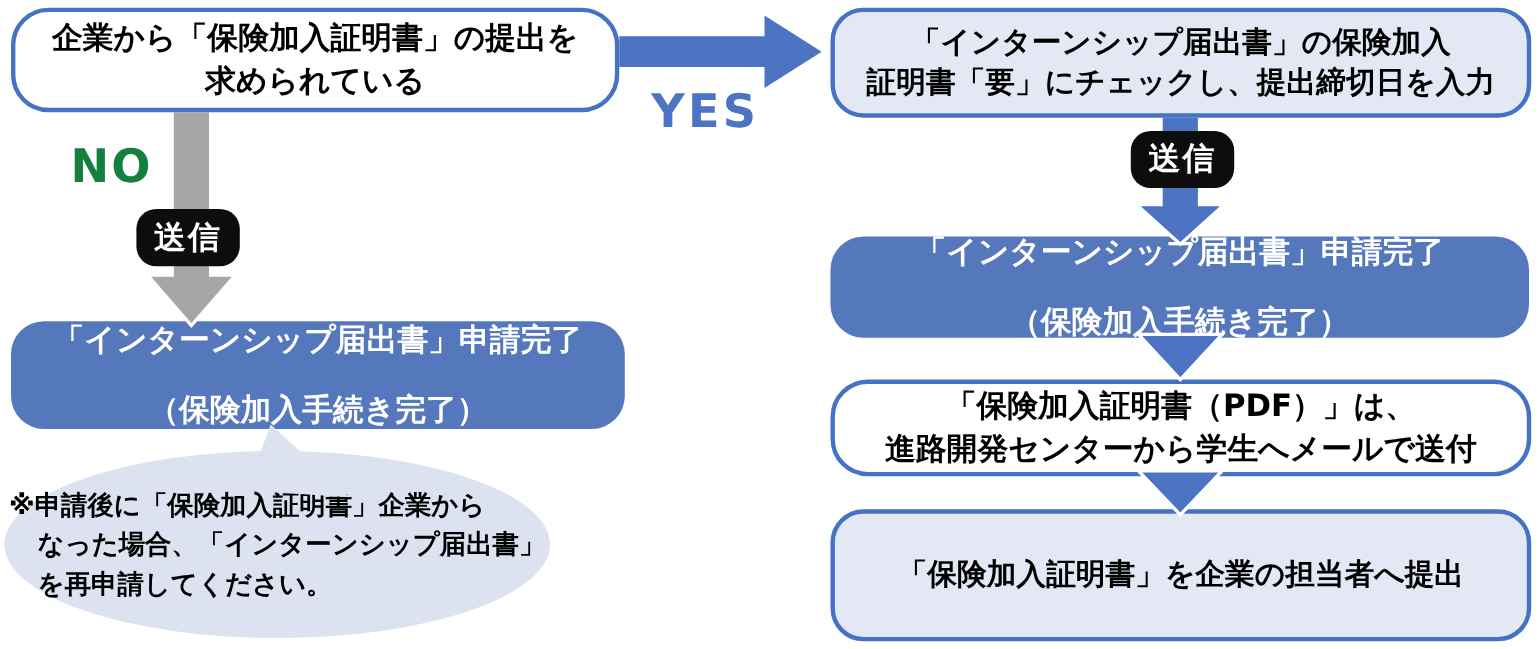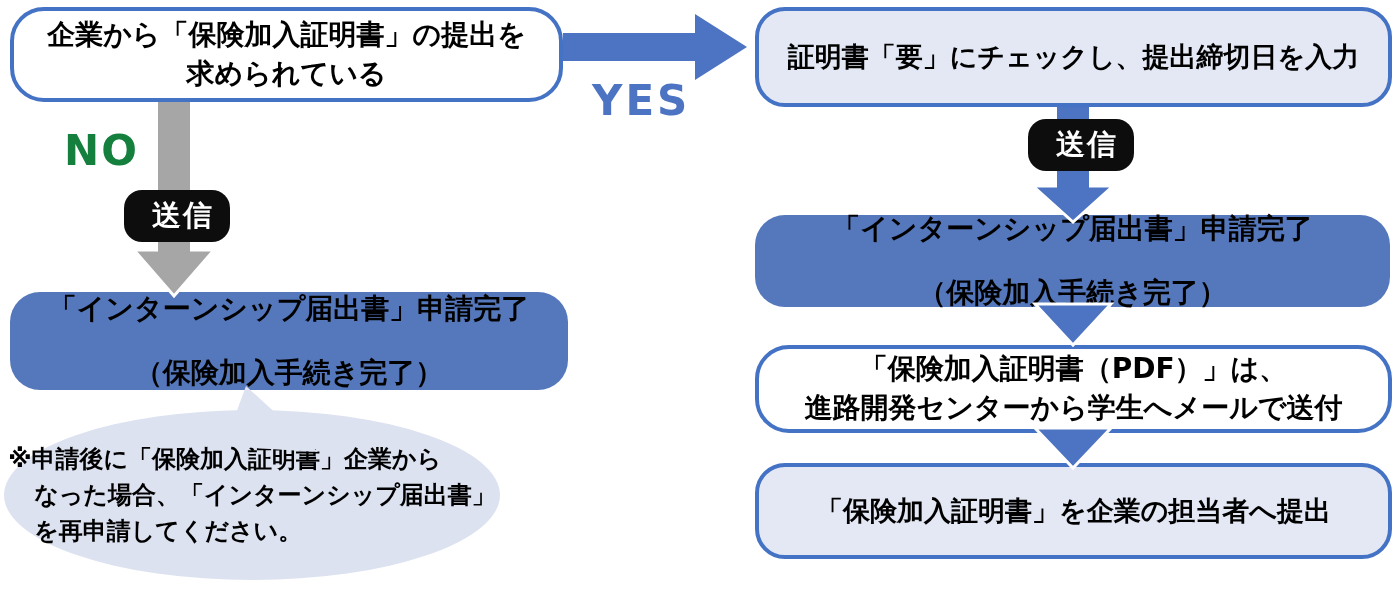--- a/index.html
+++ b/index.html
@@ -7,66 +7,67 @@
     position:relative;width:1400px;height:590px;background:#fff;
     font-family:"DejaVu Sans","Liberation Sans",sans-serif;overflow:hidden;
   }
   .box{
     position:absolute;box-sizing:border-box;z-index:1;
     display:flex;flex-direction:column;justify-content:center;align-items:center;
     text-align:center;font-weight:bold;line-height:1.38;color:#000;
   }
   .outline{background:#fff;border:4px solid var(--border);border-radius:34px;}
   .lightfill{background:var(--light);border:4px solid var(--border);border-radius:30px;}
-  .bluefill{background:var(--fill);border-radius:30px;color:#000000;gap:25px;}
+  .bluefill{background:var(--fill);border-radius:30px;color:#ffffff;gap:25px;}
   .box span{display:block;}
 
   #box-start{left:10px;top:7px;width:553px;height:95px;font-size:28px;}
   #box-check{left:755px;top:7px;width:637px;height:100px;font-size:27px;}
   #box-done-left{left:10px;top:292px;width:558px;height:98px;font-size:28px;}
   #box-done-right{left:755px;top:215px;width:635px;height:92px;font-size:28px;}
   #box-pdf{left:755px;top:345px;width:637px;height:88px;font-size:28px;}
-  #box-submit{left:755px;top:463px;width:637px;height:96px;font-size:27px;gap:42px;}
+  #box-submit{left:755px;top:463px;width:637px;height:120px;font-size:27px;gap:42px;}
   #box-submit .sm{font-size:25px;}
 
   #ellipse-note{
     position:absolute;left:4px;top:410px;width:496px;height:170px;z-index:1;
     background:var(--bubble);border-radius:50%;
     display:flex;align-items:center;justify-content:center;
     font-size:24px;font-weight:600;line-height:1.5;color:#000;
   }
   #ellipse-note .inner{text-align:left;}
   .note-line{display:block;}
   .note-line.indent{padding-left:26px;}
 
   .flow-label{position:absolute;z-index:3;font-weight:800;}
   #label-no{left:64px;top:126px;font-size:42px;color:#15803d;letter-spacing:2px;}
   #label-yes{left:592px;top:76px;font-size:42px;color:var(--arrow);letter-spacing:3px;font-weight:700;}
 
   .pill{
     position:absolute;z-index:3;background:var(--pill);color:#fff;
     border-radius:18px;font-size:29px;font-weight:bold;
-    display:flex;align-items:center;justify-content:center;letter-spacing:2px;padding-left:12px;
+    display:flex;align-items:center;justify-content:center;letter-spacing:2px;
   }
   #pill-left{left:124px;top:190px;width:94px;height:52px;}
   #pill-right{left:1028px;top:119px;width:94px;height:52px;}
 
   .arrows{position:absolute;left:0;top:0;z-index:2;pointer-events:none;}
 </style>
 </head>
 <body>
 
 <div class="stage">
 
   <div class="box outline" id="box-start">
     <span>企業から「保険加入証明書」の提出を</span>
     <span>求められている</span>
   </div>
 
   <div class="box lightfill" id="box-check">
+    <span>「インターンシップ届出書」の保険加入</span>
     <span>証明書「要」にチェックし、提出締切日を入力</span>
   </div>
 
   <div class="box bluefill" id="box-done-left">
     <span>「インターンシップ届出書」申請完了</span>
     <span>（保険加入手続き完了）</span>
   </div>
 
   <div class="box bluefill" id="box-done-right">
     <span>「インターンシップ届出書」申請完了</span>

